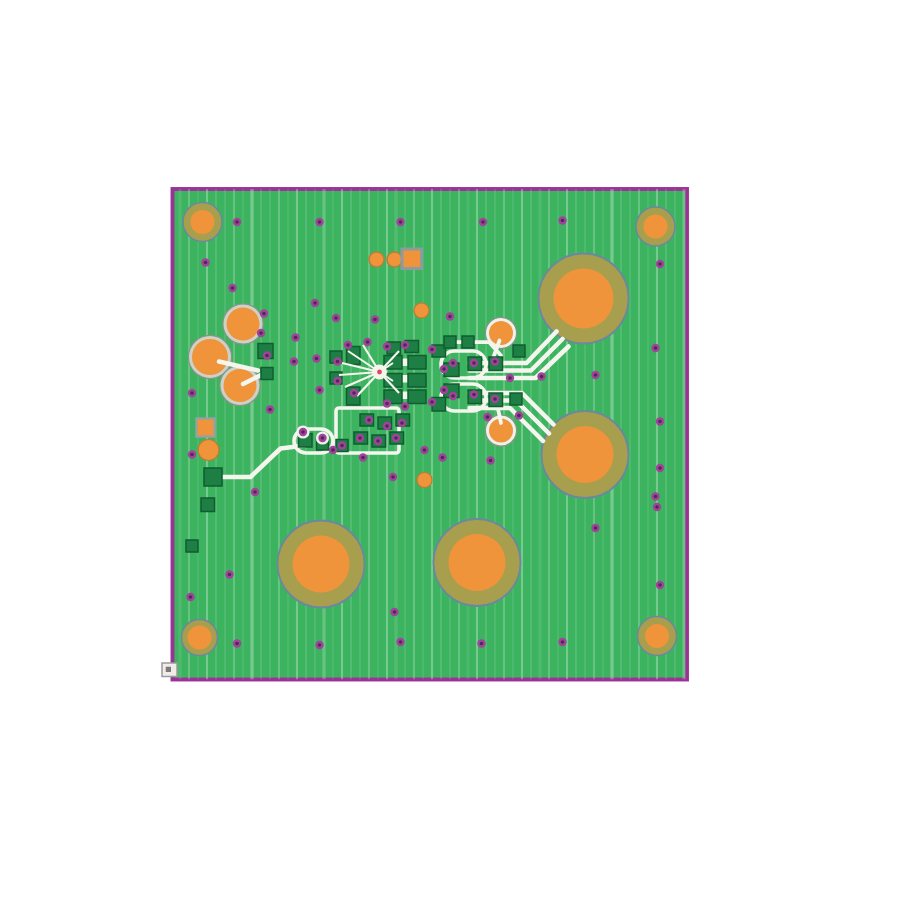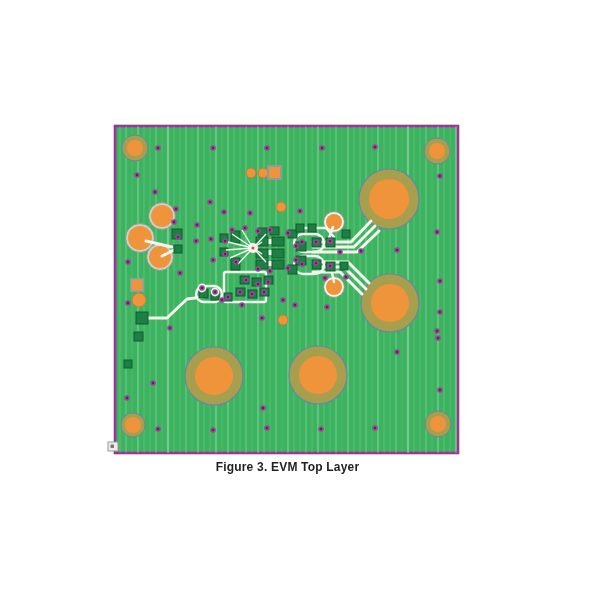--- a/index.html
+++ b/index.html
@@ -365,14 +365,13 @@
         <circle cx="202" cy="288" r="4.4" fill="#eef2ea"></circle>
         <circle cx="202" cy="288" r="2.8" fill="#a0439d"></circle>
         <circle cx="202" cy="288" r="1.2" fill="#53284f"></circle>
         <circle cx="215" cy="292" r="4.4" fill="#eef2ea"></circle>
         <circle cx="215" cy="292" r="2.8" fill="#a0439d"></circle>
         <circle cx="215" cy="292" r="1.2" fill="#53284f"></circle>
       </g>
       <rect x="108" y="442" width="10" height="9" fill="#f0ede8" stroke="#9a9a9a" stroke-width="1"></rect>
       <rect x="110.5" y="444.5" width="3.5" height="3.5" fill="#7a7a7a"></rect>
     </svg>
-  <div class="caption">Figure 3. EVM Top Layer</div>
 </div>
 
 </body></html>

